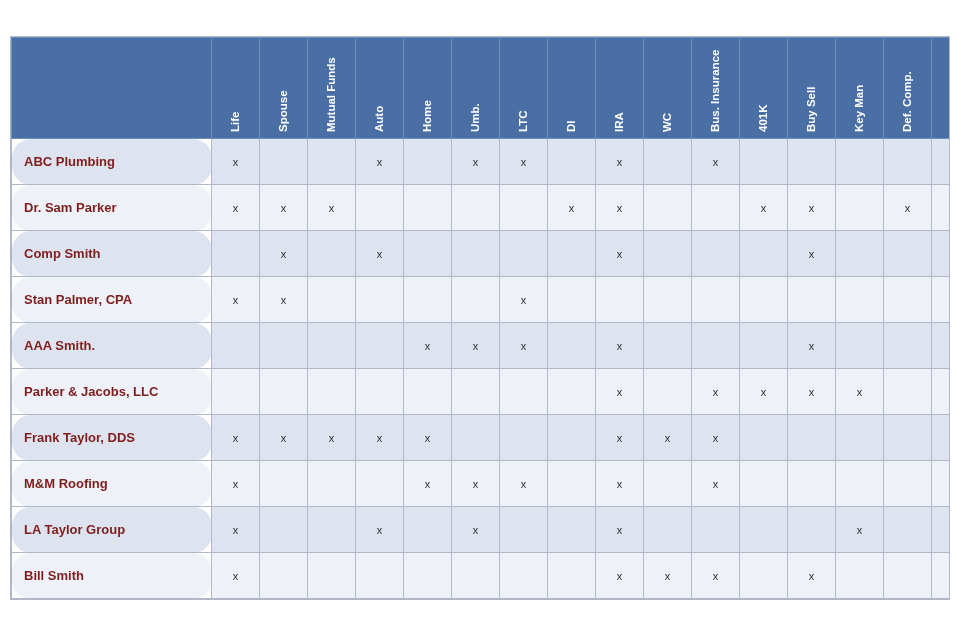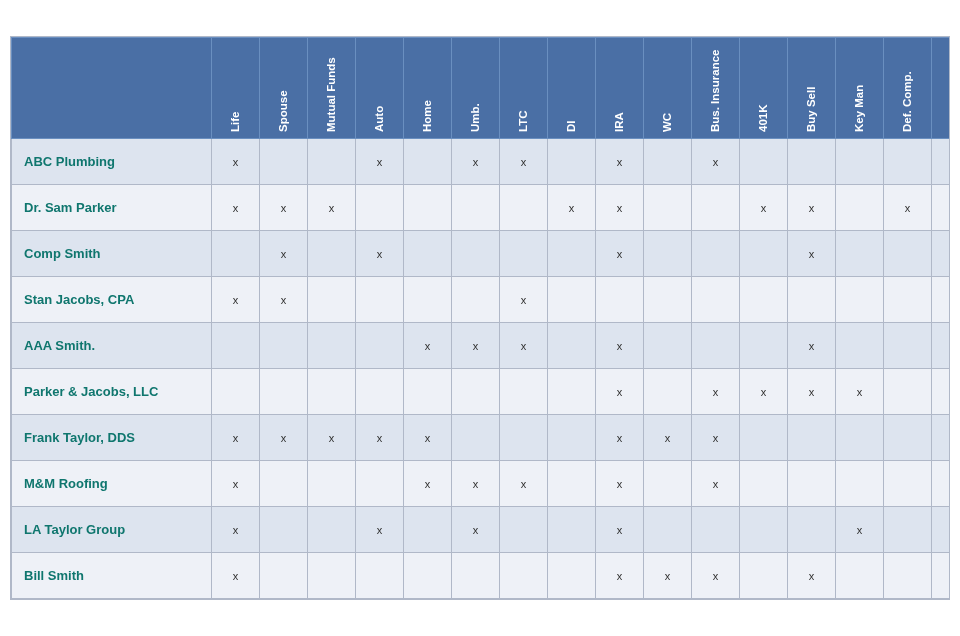--- a/index.html
+++ b/index.html
@@ -66,22 +66,23 @@
       vertical-align: middle;
       padding: 6px 2px;
       font-size: 12px;
       color: #333;
       height: 46px;
     }
     tbody td.row-label {
       text-align: left;
       padding-left: 12px;
       font-weight: bold;
-      color: #0f766e;
+      color: #7f1d1d;
       font-size: 13px;
+      border-radius: 19px;
     }
     .mark {
       font-size: 11px;
       color: #333;
       font-weight: normal;
     }
   </style>
 </head>
 <body>
 
@@ -160,21 +161,21 @@
           <td><span class="mark">x</span></td>
           <td></td>
           <td></td>
           <td></td>
           <td><span class="mark">x</span></td>
           <td></td>
           <td></td>
           <td></td>
         </tr>
         <tr>
-          <td class="row-label">Stan Jacobs, CPA</td>
+          <td class="row-label">Stan Palmer, CPA</td>
           <td><span class="mark">x</span></td>
           <td><span class="mark">x</span></td>
           <td></td>
           <td></td>
           <td></td>
           <td></td>
           <td><span class="mark">x</span></td>
           <td></td>
           <td></td>
           <td></td>

